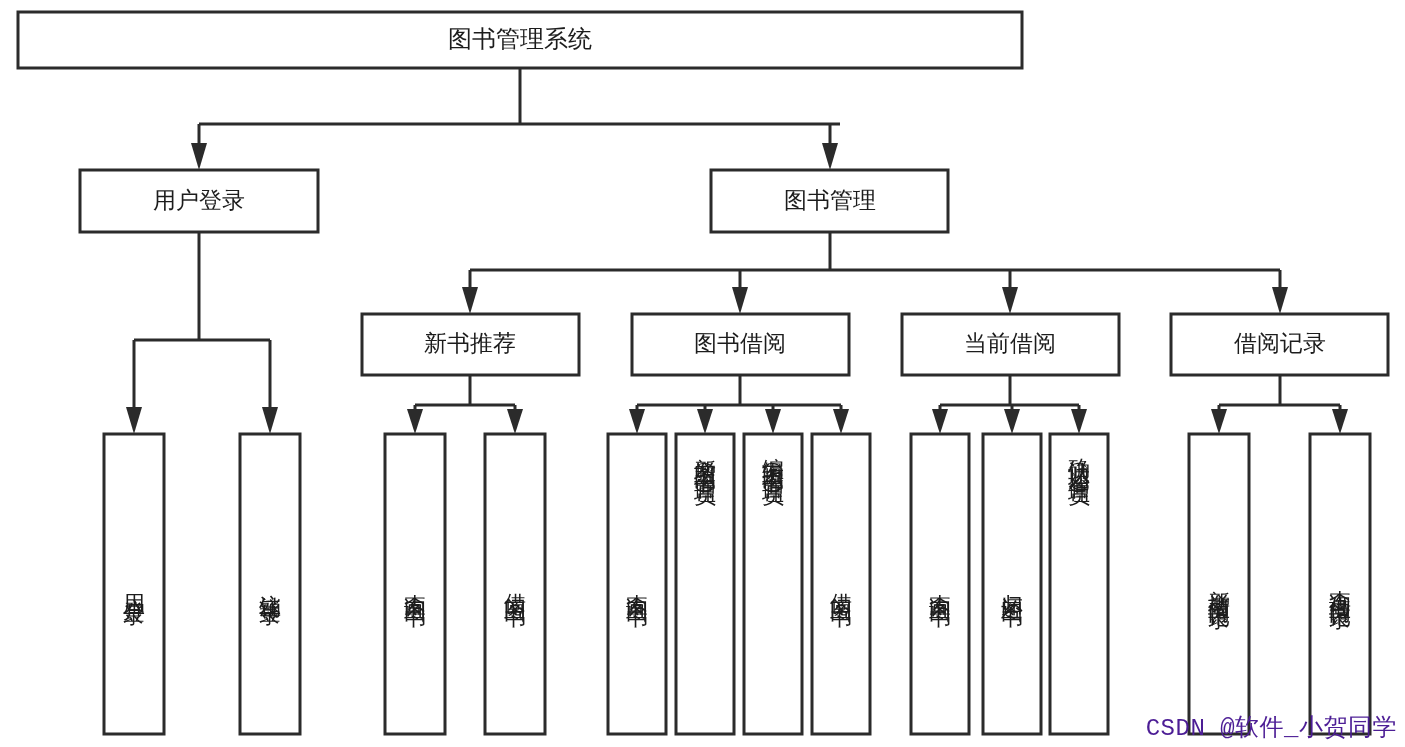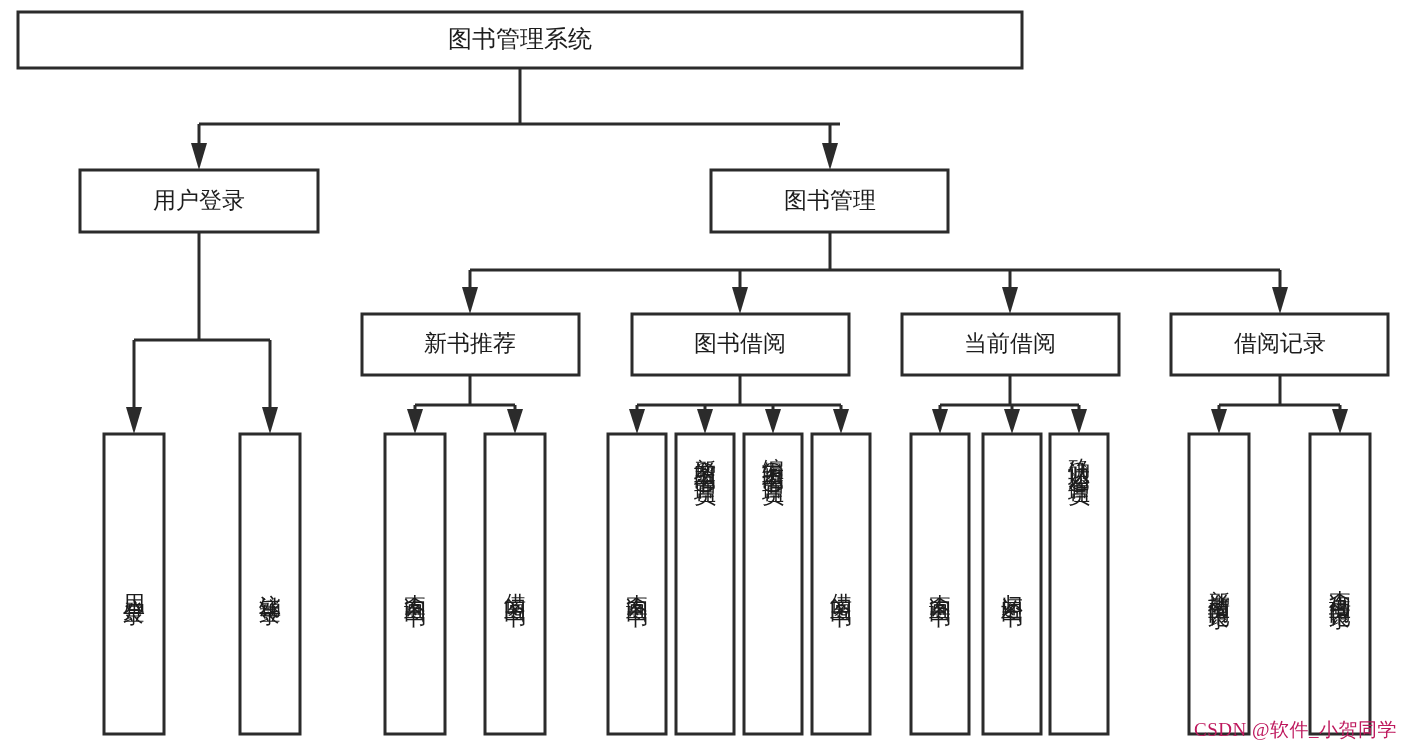--- a/index.html
+++ b/index.html
@@ -70,23 +70,23 @@
     font-size: 22px;
     line-height: 1.0;
     letter-spacing: 4px;
     color: #1c1c1c;
     white-space: nowrap;
   }
   .watermark {
     position: absolute;
     right: 8px;
     bottom: 4px;
-    font-family: Liberation Serif, serif;
-    font-size: 19px;
-    color: #be185d;
+    font-family: Liberation Mono, monospace;
+    font-size: 24px;
+    color: #4c1d95;
     letter-spacing: 0.5px;
     white-space: nowrap;
   }
 </style>
 </head>
 <body>
 
 <div id="diagram-root">
 
   <svg class="diagram-svg" viewBox="0 0 1405 747" xmlns="http://www.w3.org/2000/svg">

